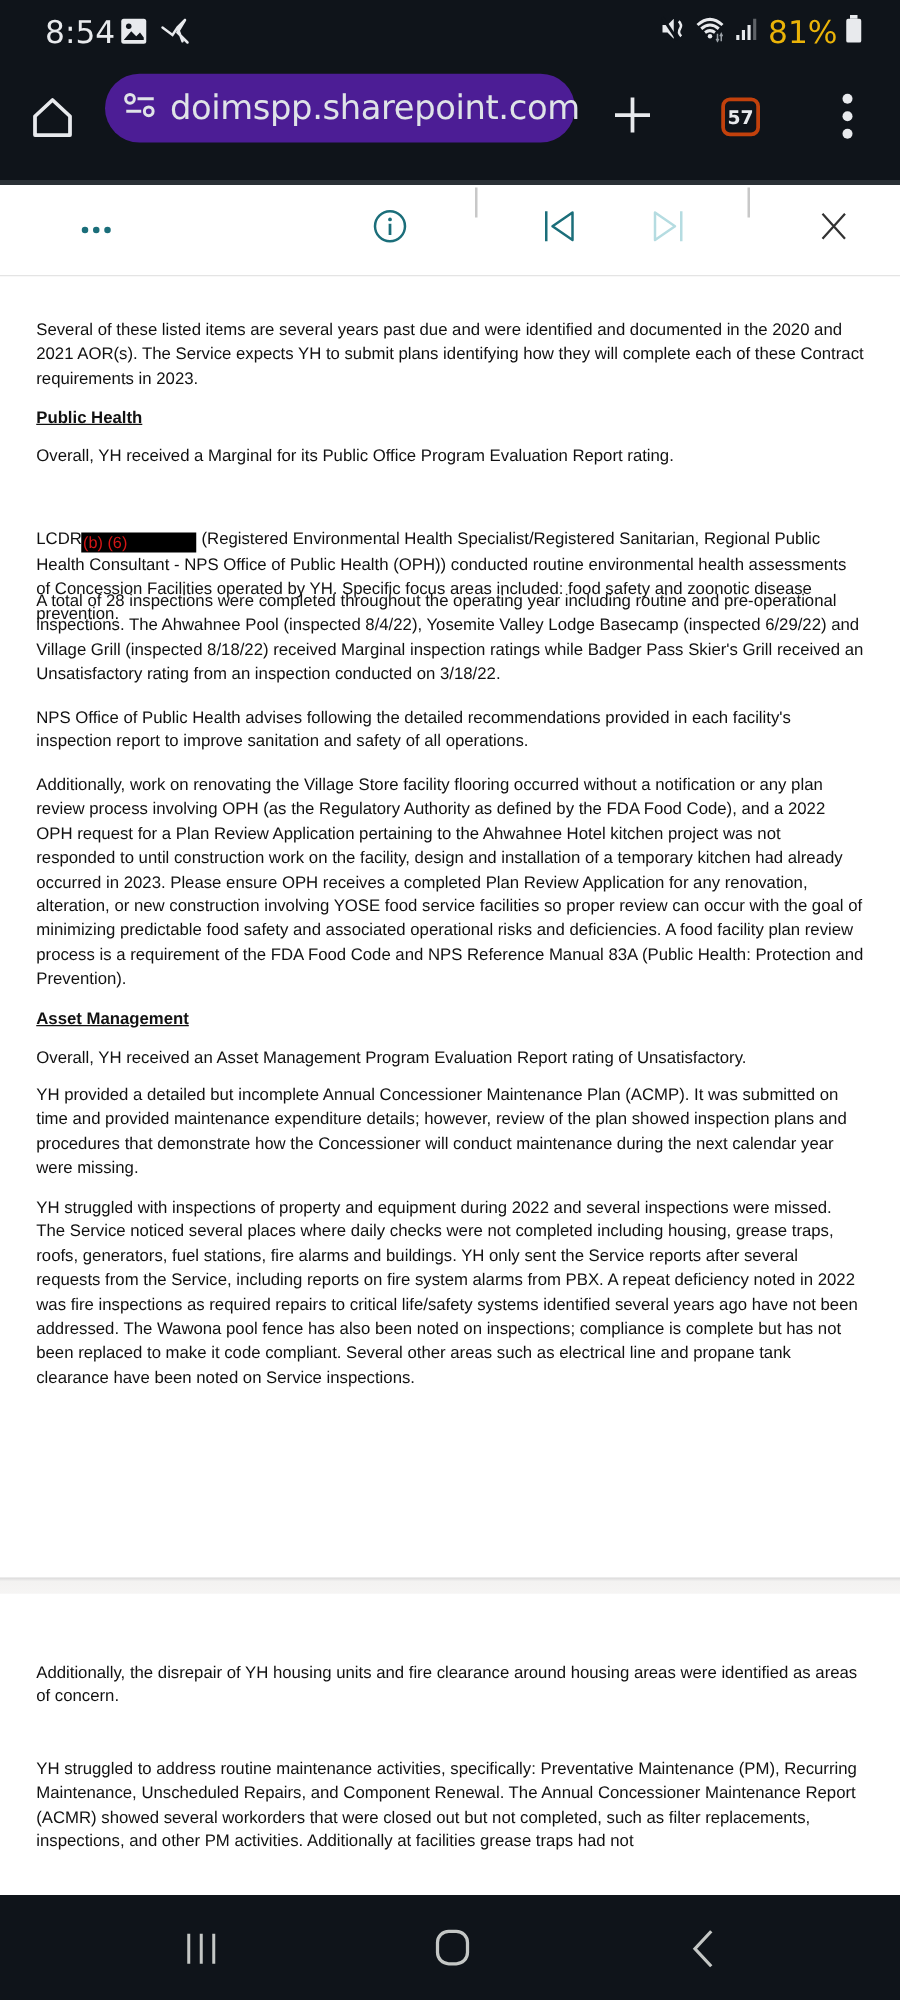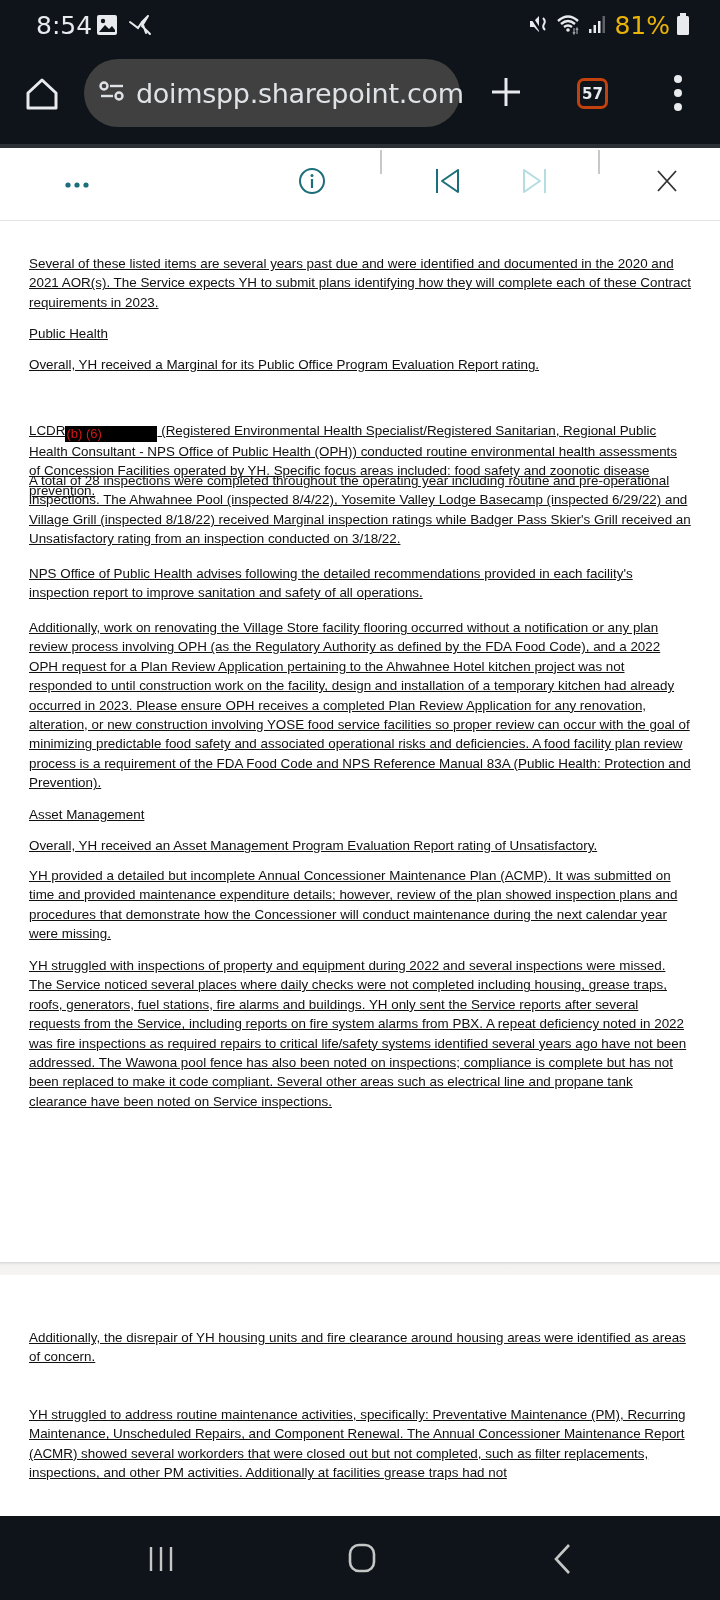--- a/index.html
+++ b/index.html
@@ -9,34 +9,34 @@
   
   .status-bar { position: absolute; top: 0; left: 0; width: 720px; height: 52px; background: #0f141a; color: #e8eaed; padding-left: 40px; }
   .status-time { position: absolute; left: 36px; top: 11px; font-family: "DejaVu Sans", sans-serif; font-size: 25px; color: #e8eaed; }
   .status-left-icons { position: absolute; left: 96px; top: 14px; display: flex; gap: 10px; align-items: center; }
   .status-right { position: absolute; right: 30px; top: 11px; display: flex; align-items: center; gap: 6px; }
   .battery-pct { font-family: "DejaVu Sans", sans-serif; font-size: 25px; color: #eab308; }
 
   
   .browser-bar { position: absolute; top: 52px; left: 0; width: 720px; height: 92px; background: #0f141a; }
   .home-btn { position: absolute; left: 24px; top: 24px; width: 36px; height: 36px; }
-  .url-pill { position: absolute; left: 84px; top: 7px; width: 376px; height: 68px; background: #404040; border-radius: 35px; display: flex; align-items: center; padding-left: 14px; }
+  .url-pill { position: absolute; left: 84px; top: 7px; width: 376px; height: 55px; background: #4c1d95; border-radius: 35px; display: flex; align-items: center; padding-left: 14px; }
   .url-text { font-family: "DejaVu Sans", sans-serif; font-size: 27px; color: #dfe3e7; margin-left: 10px; letter-spacing: -0.3px; white-space: nowrap; }
   .new-tab-btn { position: absolute; left: 488px; top: 22px; width: 36px; height: 36px; }
   .tabs-btn { position: absolute; left: 577px; top: 26px; width: 31px; height: 31px; border: 3px solid #c2410c; border-radius: 7px; color: #e8eaed; font-size: 15px; font-weight: bold; display: flex; align-items: center; justify-content: center; font-family: "DejaVu Sans", sans-serif; }
   .menu-btn { position: absolute; left: 668px; top: 20px; width: 20px; height: 44px; }
 
   
   .viewer-toolbar { position: absolute; top: 144px; left: 0; width: 720px; height: 77px; background: #ffffff; border-bottom: 1px solid #e4e4e4; border-top: 4px solid #2a3036; }
   .tb-sep { position: absolute; top: 2px; width: 2px; height: 24px; background: #c8c8c8; }
   .tb-icon { position: absolute; }
 
   
-  .doc { position: absolute; left: 29px; width: 662px; color: #111111; font-family: "Liberation Sans", sans-serif; font-size: 13.4px; line-height: 19.4px; text-decoration: underline; }
-  .heading { font-weight: normal; text-decoration: underline; }
+  .doc { position: absolute; left: 29px; width: 662px; color: #111111; font-family: "Liberation Sans", sans-serif; font-size: 13.4px; line-height: 19.4px; }
+  .heading { font-weight: bold; text-decoration: underline; }
   .redact-box { display: inline-block; background: #000000; color: #d41616; width: 92px; height: 16px; line-height: 16px; vertical-align: -3px; font-size: 13px; padding-left: 1px; margin-top: 40px; }
 
   .page-gap { position: absolute; left: 0; top: 1262px; width: 720px; height: 13px; background: linear-gradient(#d9d9d9, #f3f2f1 3px, #f6f5f4); }
 
   
   .nav-bar { position: absolute; left: 0; top: 1516px; width: 720px; height: 84px; background: #0f141a; }
 </style>
 </head>
 <body>
 

